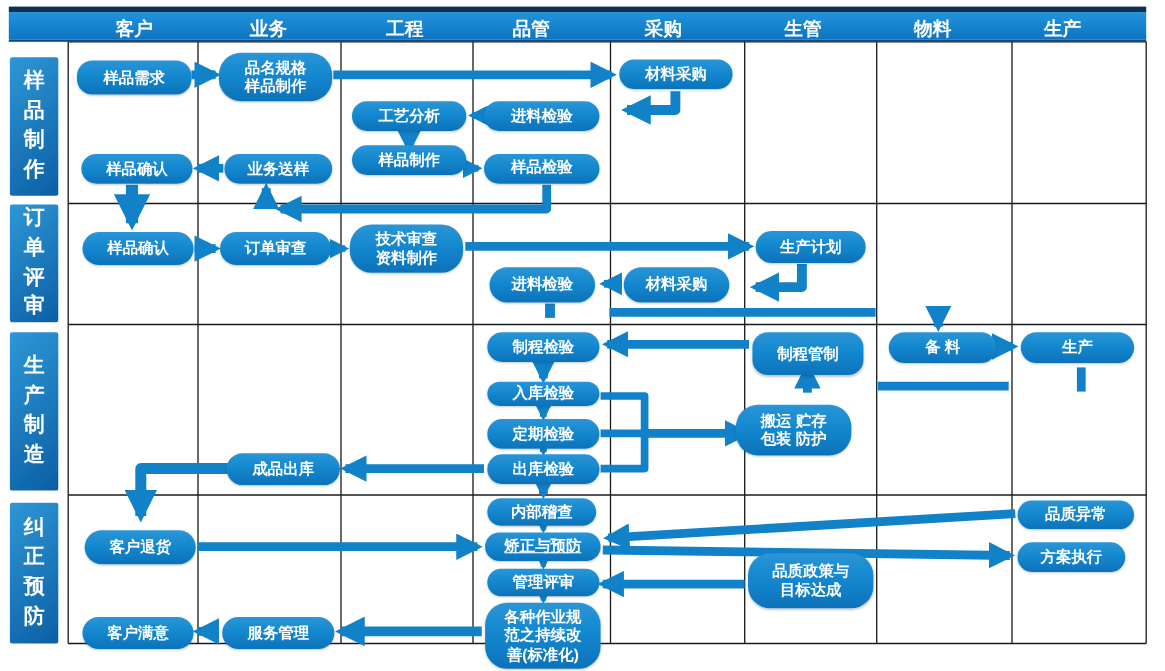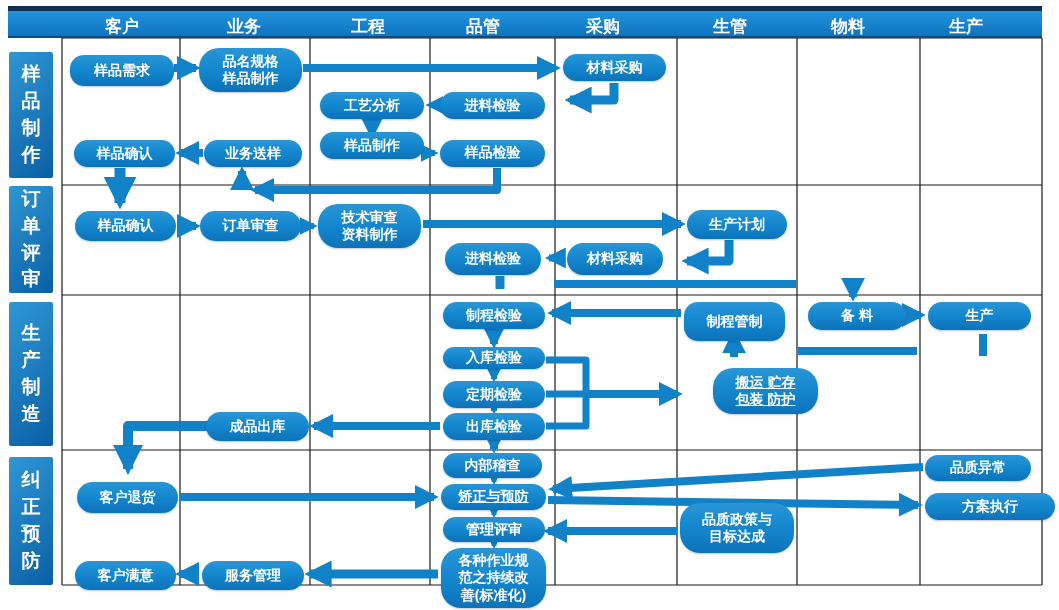--- a/index.html
+++ b/index.html
@@ -136,31 +136,31 @@
 资料制作</div>
       <div class="node" style="left: 687px; top: 210px; width: 100px; height: 29px; border-radius: 15px;">生产计划</div>
       <div class="node" style="left: 445px; top: 243px; width: 96px; height: 32px; border-radius: 16px;">进料检验</div>
       <div class="node" style="left: 567px; top: 243px; width: 96px; height: 32px; border-radius: 16px;">材料采购</div>
       <div class="node" style="left: 443px; top: 302px; width: 102px; height: 27px; border-radius: 14px;">制程检验</div>
       <div class="node" style="left: 443px; top: 347px; width: 102px; height: 22px; border-radius: 14px;">入库检验</div>
       <div class="node" style="left: 443px; top: 381px; width: 102px; height: 27px; border-radius: 14px;">定期检验</div>
       <div class="node" style="left: 443px; top: 413px; width: 102px; height: 27px; border-radius: 14px;">出库检验</div>
       <div class="node" style="left: 206px; top: 412px; width: 103px; height: 29px; border-radius: 15px;">成品出库</div>
       <div class="node" style="left: 684px; top: 302px; width: 101px; height: 39px; border-radius: 14px;">制程管制</div>
-      <div class="node" style="left: 713px; top: 368px; width: 105px; height: 46px; border-radius: 20px; text-decoration: underline;">搬运 贮存
+      <div class="node" style="left: 669px; top: 368px; width: 105px; height: 46px; border-radius: 20px;">搬运 贮存
 包装 防护</div>
       <div class="node" style="left: 808px; top: 302px; width: 98px; height: 28px; border-radius: 14px;">备  料</div>
       <div class="node" style="left: 928px; top: 302px; width: 103px; height: 28px; border-radius: 14px;">生产</div>
       <div class="node" style="left: 443px; top: 453px; width: 99px; height: 25px; border-radius: 13px;">内部稽查</div>
       <div class="node" style="left: 441px; top: 484px; width: 105px; height: 26px; border-radius: 13px; text-decoration: underline;">矫正与预防</div>
       <div class="node" style="left: 443px; top: 517px; width: 102px; height: 25px; border-radius: 13px;">管理评审</div>
       <div class="node" style="left: 441px; top: 548px; width: 105px; height: 60px; border-radius: 20px;">各种作业规
 范之持续改
 善(标准化)</div>
       <div class="node" style="left: 77px; top: 482px; width: 101px; height: 31px; border-radius: 16px;">客户退货</div>
       <div class="node" style="left: 925px; top: 455px; width: 106px; height: 26px; border-radius: 13px;">品质异常</div>
-      <div class="node" style="left: 925px; top: 493px; width: 130px; height: 27px; border-radius: 14px;">方案执行</div>
+      <div class="node" style="left: 925px; top: 493px; width: 98px; height: 27px; border-radius: 14px;">方案执行</div>
       <div class="node" style="left: 680px; top: 503px; width: 114px; height: 50px; border-radius: 20px;">品质政策与
 目标达成</div>
       <div class="node" style="left: 202px; top: 561px; width: 102px; height: 29px; border-radius: 15px;">服务管理</div>
       <div class="node" style="left: 75px; top: 561px; width: 101px; height: 29px; border-radius: 15px;">客户满意</div>
     </div>
 </div>
 
 </body></html>

